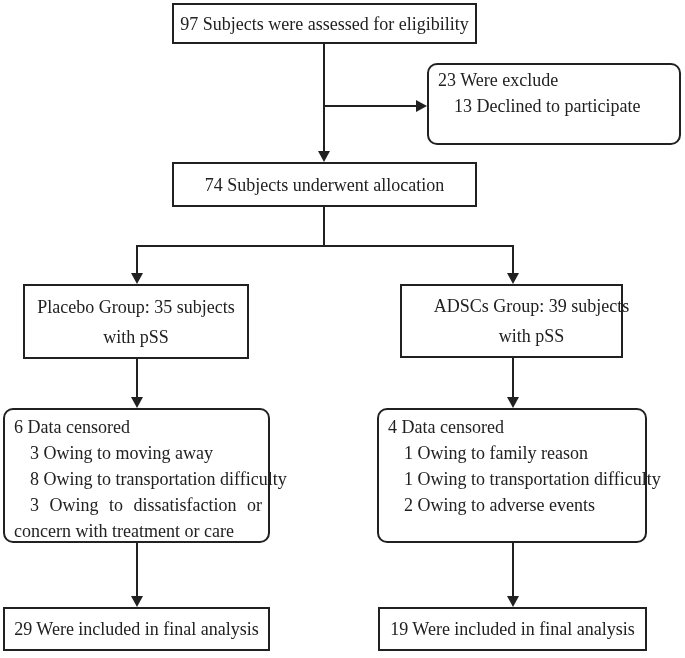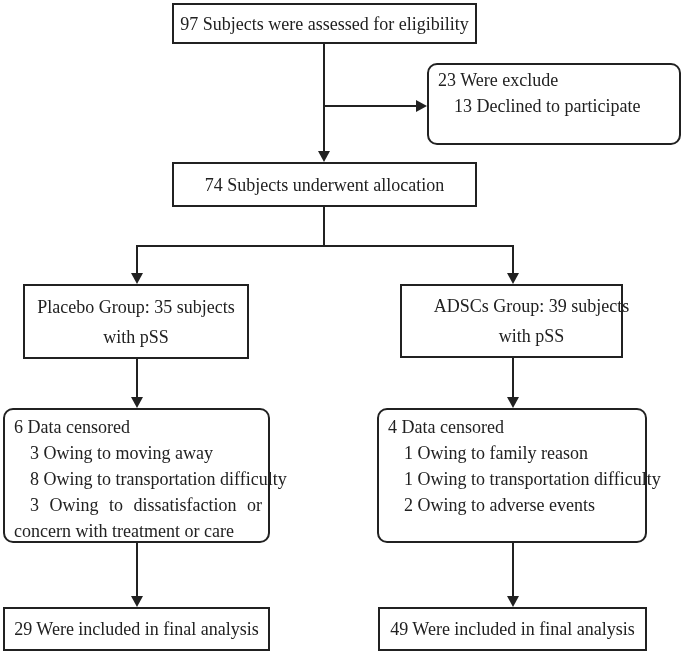--- a/index.html
+++ b/index.html
@@ -113,16 +113,16 @@
 
   <div class="vline" style="left:136px; top:543px; width:2px; height:54px;"></div>
   <div class="ah-down" style="left:131px; top:596px;"></div>
   <div class="vline" style="left:512px; top:543px; width:2px; height:54px;"></div>
   <div class="ah-down" style="left:507px; top:596px;"></div>
 
   <div class="box center" style="left:3px; top:607px; width:267px; height:44px;">
     <div class="txt">29 Were included in final analysis</div>
   </div>
   <div class="box center" style="left:378px; top:607px; width:269px; height:44px;">
-    <div class="txt">49 Were included in final analysis</div>
+    <div class="txt">19 Were included in final analysis</div>
   </div>
 
 </div>
 
 </body></html>

